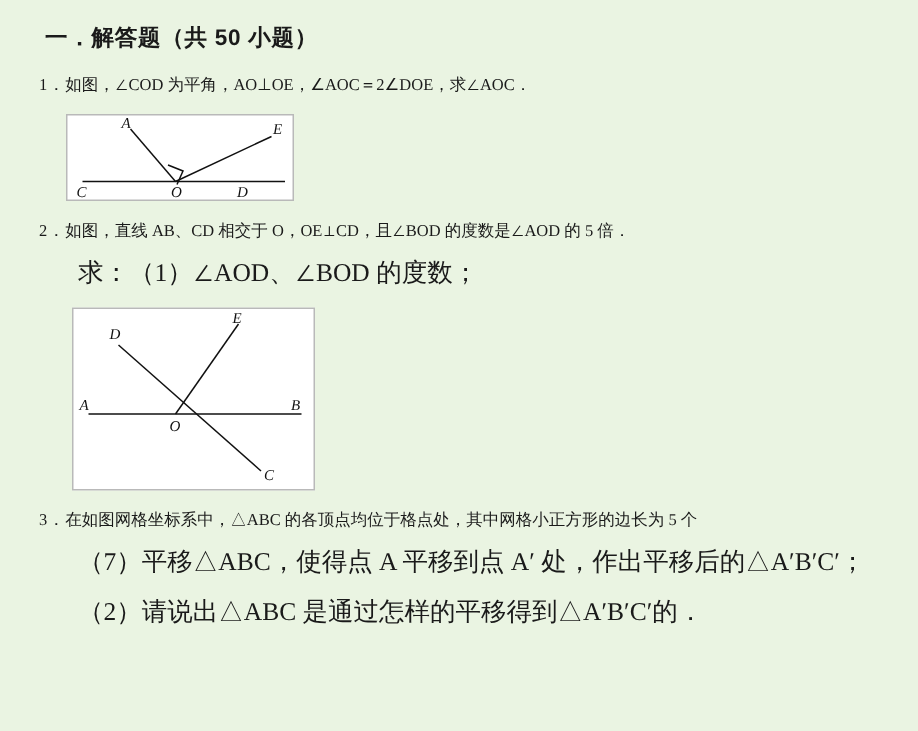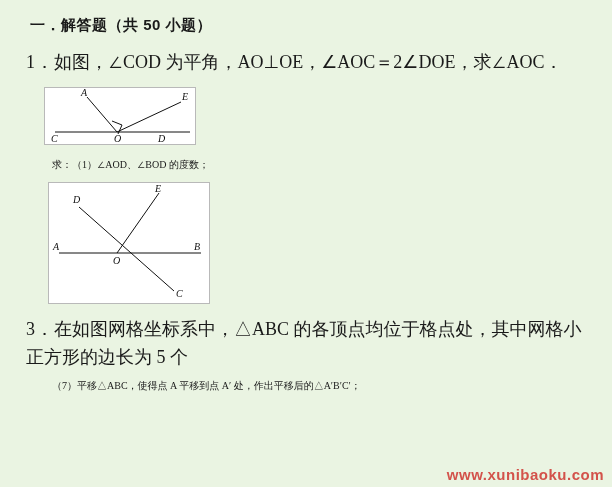--- a/index.html
+++ b/index.html
@@ -23,29 +23,29 @@
     padding: 14px 26px 0 26px;
   }
   .section-title {
     font-family: "Liberation Sans", sans-serif;
     font-weight: bold;
     font-size: 15px;
     letter-spacing: 0.5px;
     margin: 2px 0 14px 4px;
   }
   .q {
-    font-size: 18px;
+    font-size: 11px;
     line-height: 1.55;
     margin: 0 0 6px 0;
   }
   .q-num {
     letter-spacing: 0.5px;
   }
   .sub {
-    font-size: 10px;
+    font-size: 17px;
     line-height: 1.55;
     margin: 6px 0 2px 26px;
   }
   .figure {
     background: #ffffff;
     border: 1px solid #b9b9b9;
     margin: 10px 0 12px 18px;
     position: relative;
   }
   .fig1 {
@@ -106,20 +106,23 @@
 
       <path d="M67 33 L77 37 L73 46" fill="none" stroke="#111" stroke-width="1"></path>
       <text class="lbl" x="36" y="8">A</text>
       <text class="lbl" x="137" y="12">E</text>
       <text class="lbl" x="6" y="54">C</text>
       <text class="lbl" x="69" y="54">O</text>
       <text class="lbl" x="113" y="54">D</text>
     </svg>
   </div>
 
+  <div class="q">
+    <span class="q-num">2．</span><span>如图，直线 AB、CD 相交于 O，OE⊥CD，且∠BOD 的度数是∠AOD 的 5 倍．</span>
+  </div>
   <div class="sub">求：（1）∠AOD、∠BOD 的度数；</div>
 
   <div class="figure fig2 fig">
     <svg width="160" height="120" viewBox="0 0 160 120">
 
       <line x1="10" y1="70" x2="152" y2="70" stroke="#111" stroke-width="1"></line>
 
       <line x1="30" y1="24" x2="125" y2="108" stroke="#111" stroke-width="1"></line>
 
       <line x1="68" y1="70" x2="110" y2="10" stroke="#111" stroke-width="1"></line>
@@ -129,15 +132,15 @@
       <text class="lbl" x="145" y="67">B</text>
       <text class="lbl" x="64" y="81">O</text>
       <text class="lbl" x="127" y="114">C</text>
     </svg>
   </div>
 
   <div class="q q3-block">
     <span class="q-num">3．</span><span>在如图网格坐标系中，△ABC 的各顶点均位于格点处，其中网格小正方形的边长为 5 个</span>
   </div>
   <div class="sub">（7）平移△ABC，使得点 A 平移到点 A′ 处，作出平移后的△A′B′C′；</div>
+  <div class="sub">（2）请说出△ABC 是通过怎样的平移得到△A′B′C′的．</div>
 
-  <div class="watermark">www.xunibaoku.com</div>
 </div>
 
 </body></html>

